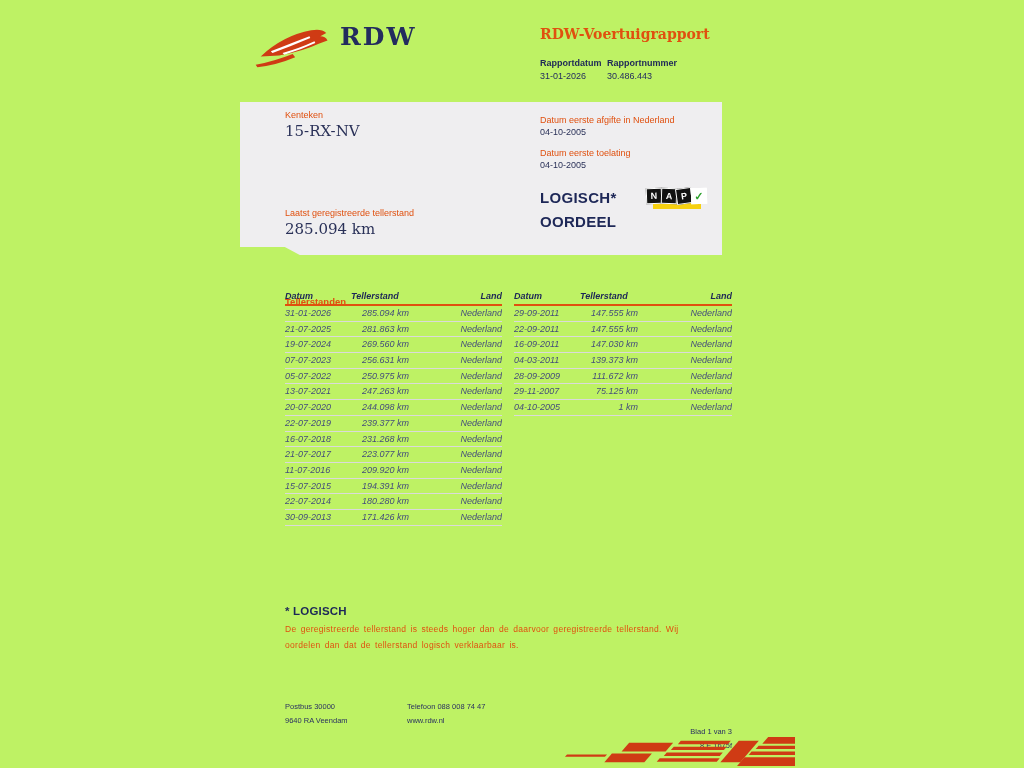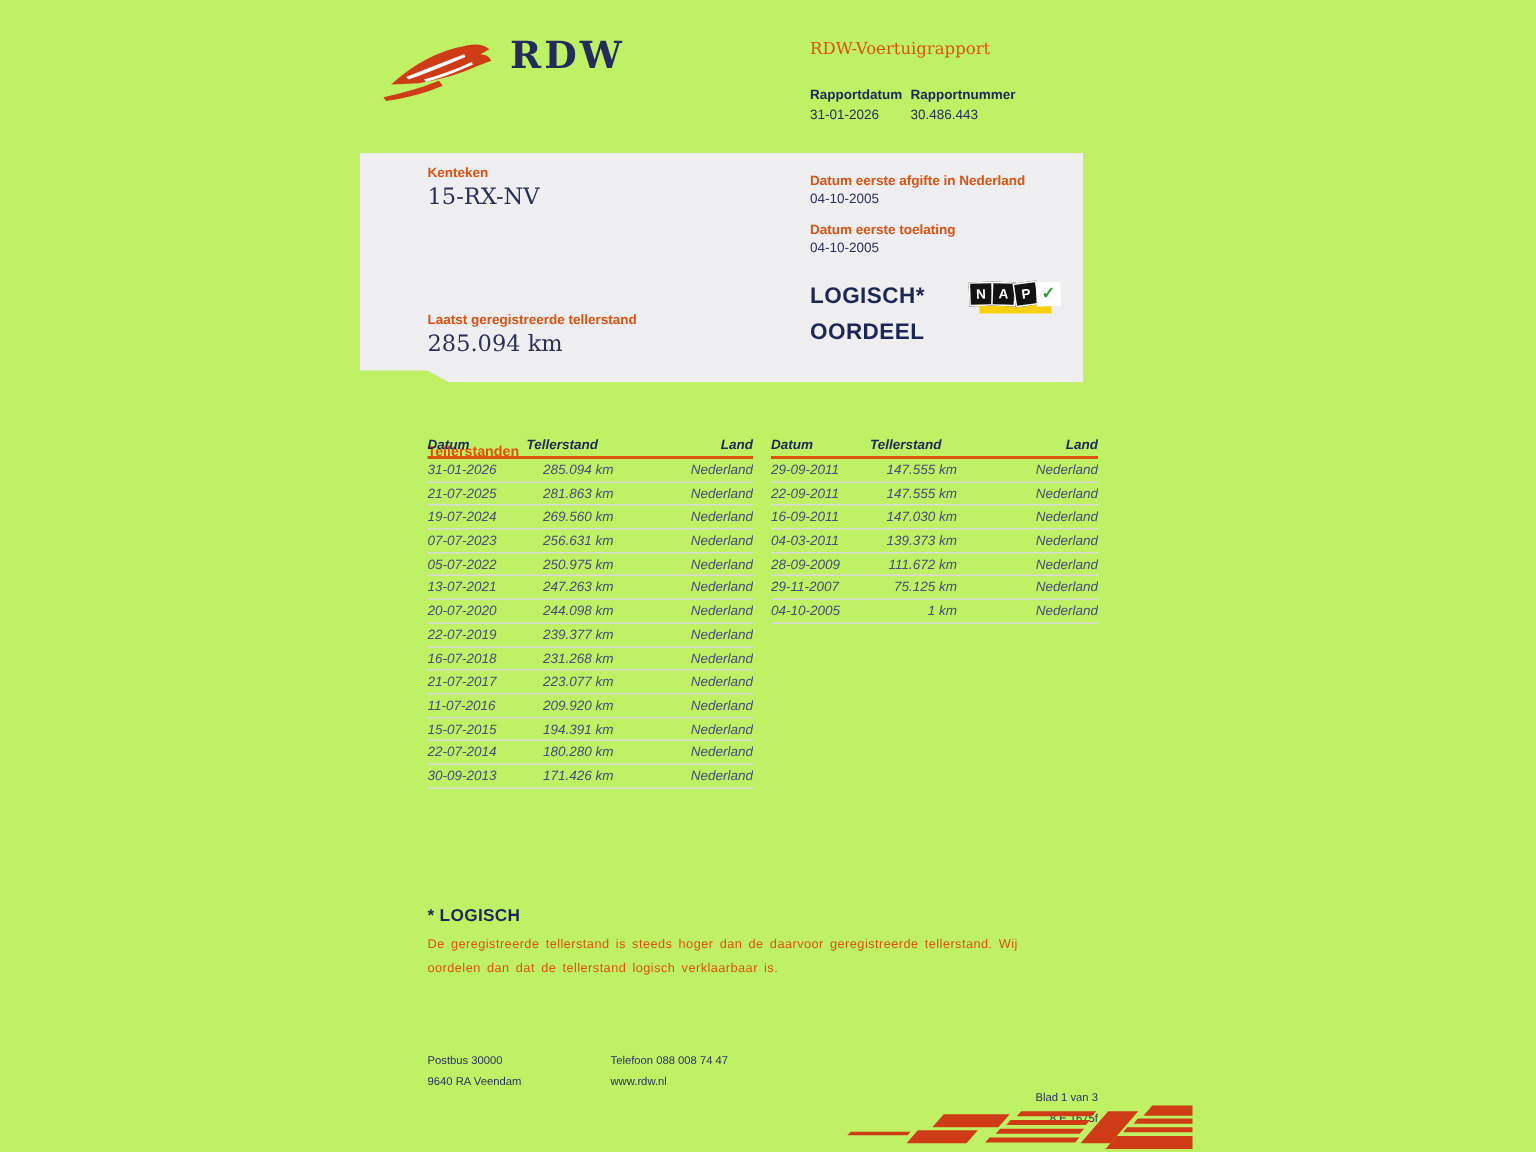--- a/index.html
+++ b/index.html
@@ -9,33 +9,33 @@
   }
   
   .logo-bird{position:absolute;left:254px;top:22px;width:84px;height:52px;}
   .logo-word{
     position:absolute;left:340px;top:22px;
     font-family:"DejaVu Serif",serif;font-size:25px;font-weight:600;
     letter-spacing:2px;color:#232c5e;
   }
   .doc-title{
     position:absolute;left:540px;top:26px;
-    font-family:"DejaVu Serif",serif;font-size:11px;font-weight:400;color:#e0500f;
+    font-family:"DejaVu Serif",serif;font-size:14px;font-weight:700;color:#e0500f;
   }
   .meta{position:absolute;top:57px;font-size:9px;line-height:13px;color:#242d5f;}
   .meta .lbl{font-weight:700;color:#1d2757;}
   .meta-date{left:540px;}
   .meta-num{left:607px;}
   
   .summary-box{
     position:absolute;left:240px;top:102px;width:482px;height:153px;background:#efeef0;
     clip-path:polygon(0 0,100% 0,100% 100%,12.4% 100%,9.3% 94.8%,0 94.8%);
   }
   .fld{position:absolute;}
-  .fld .flbl{font-size:9px;font-weight:700;color:#e0500f;line-height:11px;}
+  .fld .flbl{font-size:9px;font-weight:400;color:#e0500f;line-height:11px;}
   .fld .fval{font-family:"DejaVu Serif",serif;font-size:15px;color:#2a3158;line-height:19px;margin-top:1px;}
   .fld .fval-sm{font-size:9px;color:#2a3158;line-height:13px;}
   .oordeel{
     position:absolute;left:300px;top:84px;
     font-size:15px;font-weight:700;color:#1d2757;line-height:24px;letter-spacing:.3px;
   }
   
   .nap{position:absolute;left:406px;top:84px;width:56px;height:26px;}
   .nap .nap-yellow{position:absolute;left:7px;top:8px;width:48px;height:15px;background:#f6d011;}
   .nap .tile{

